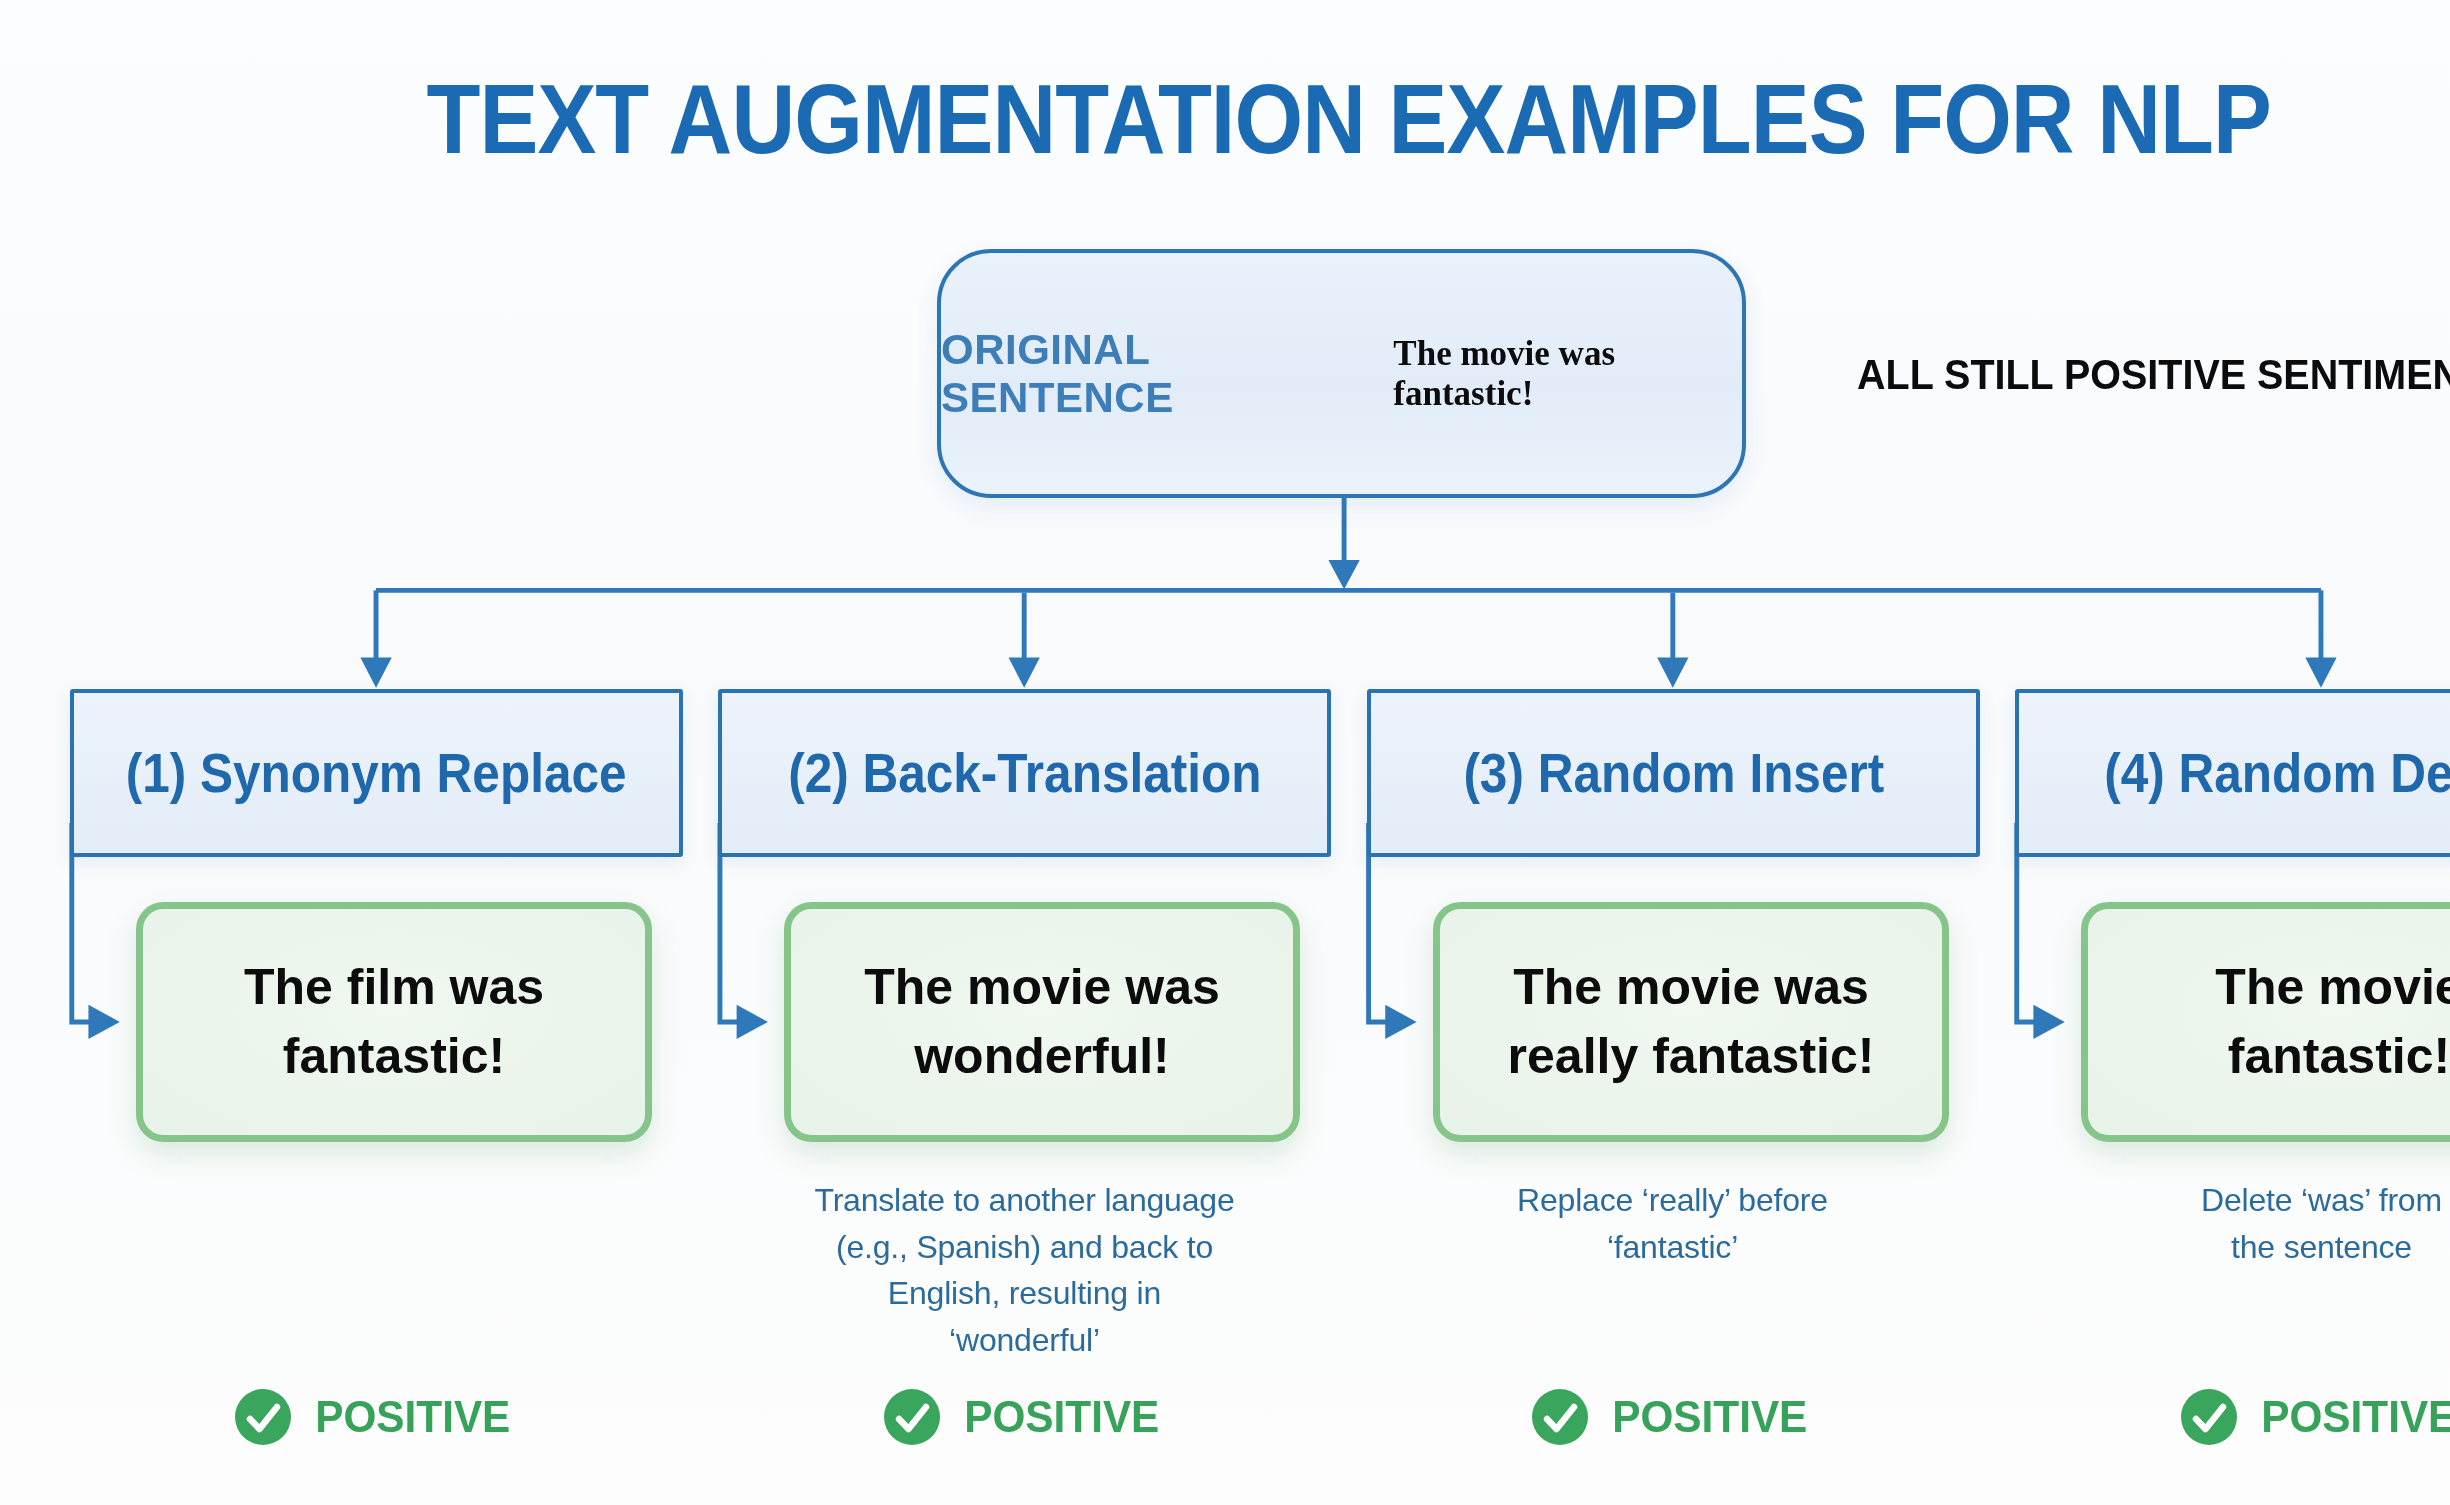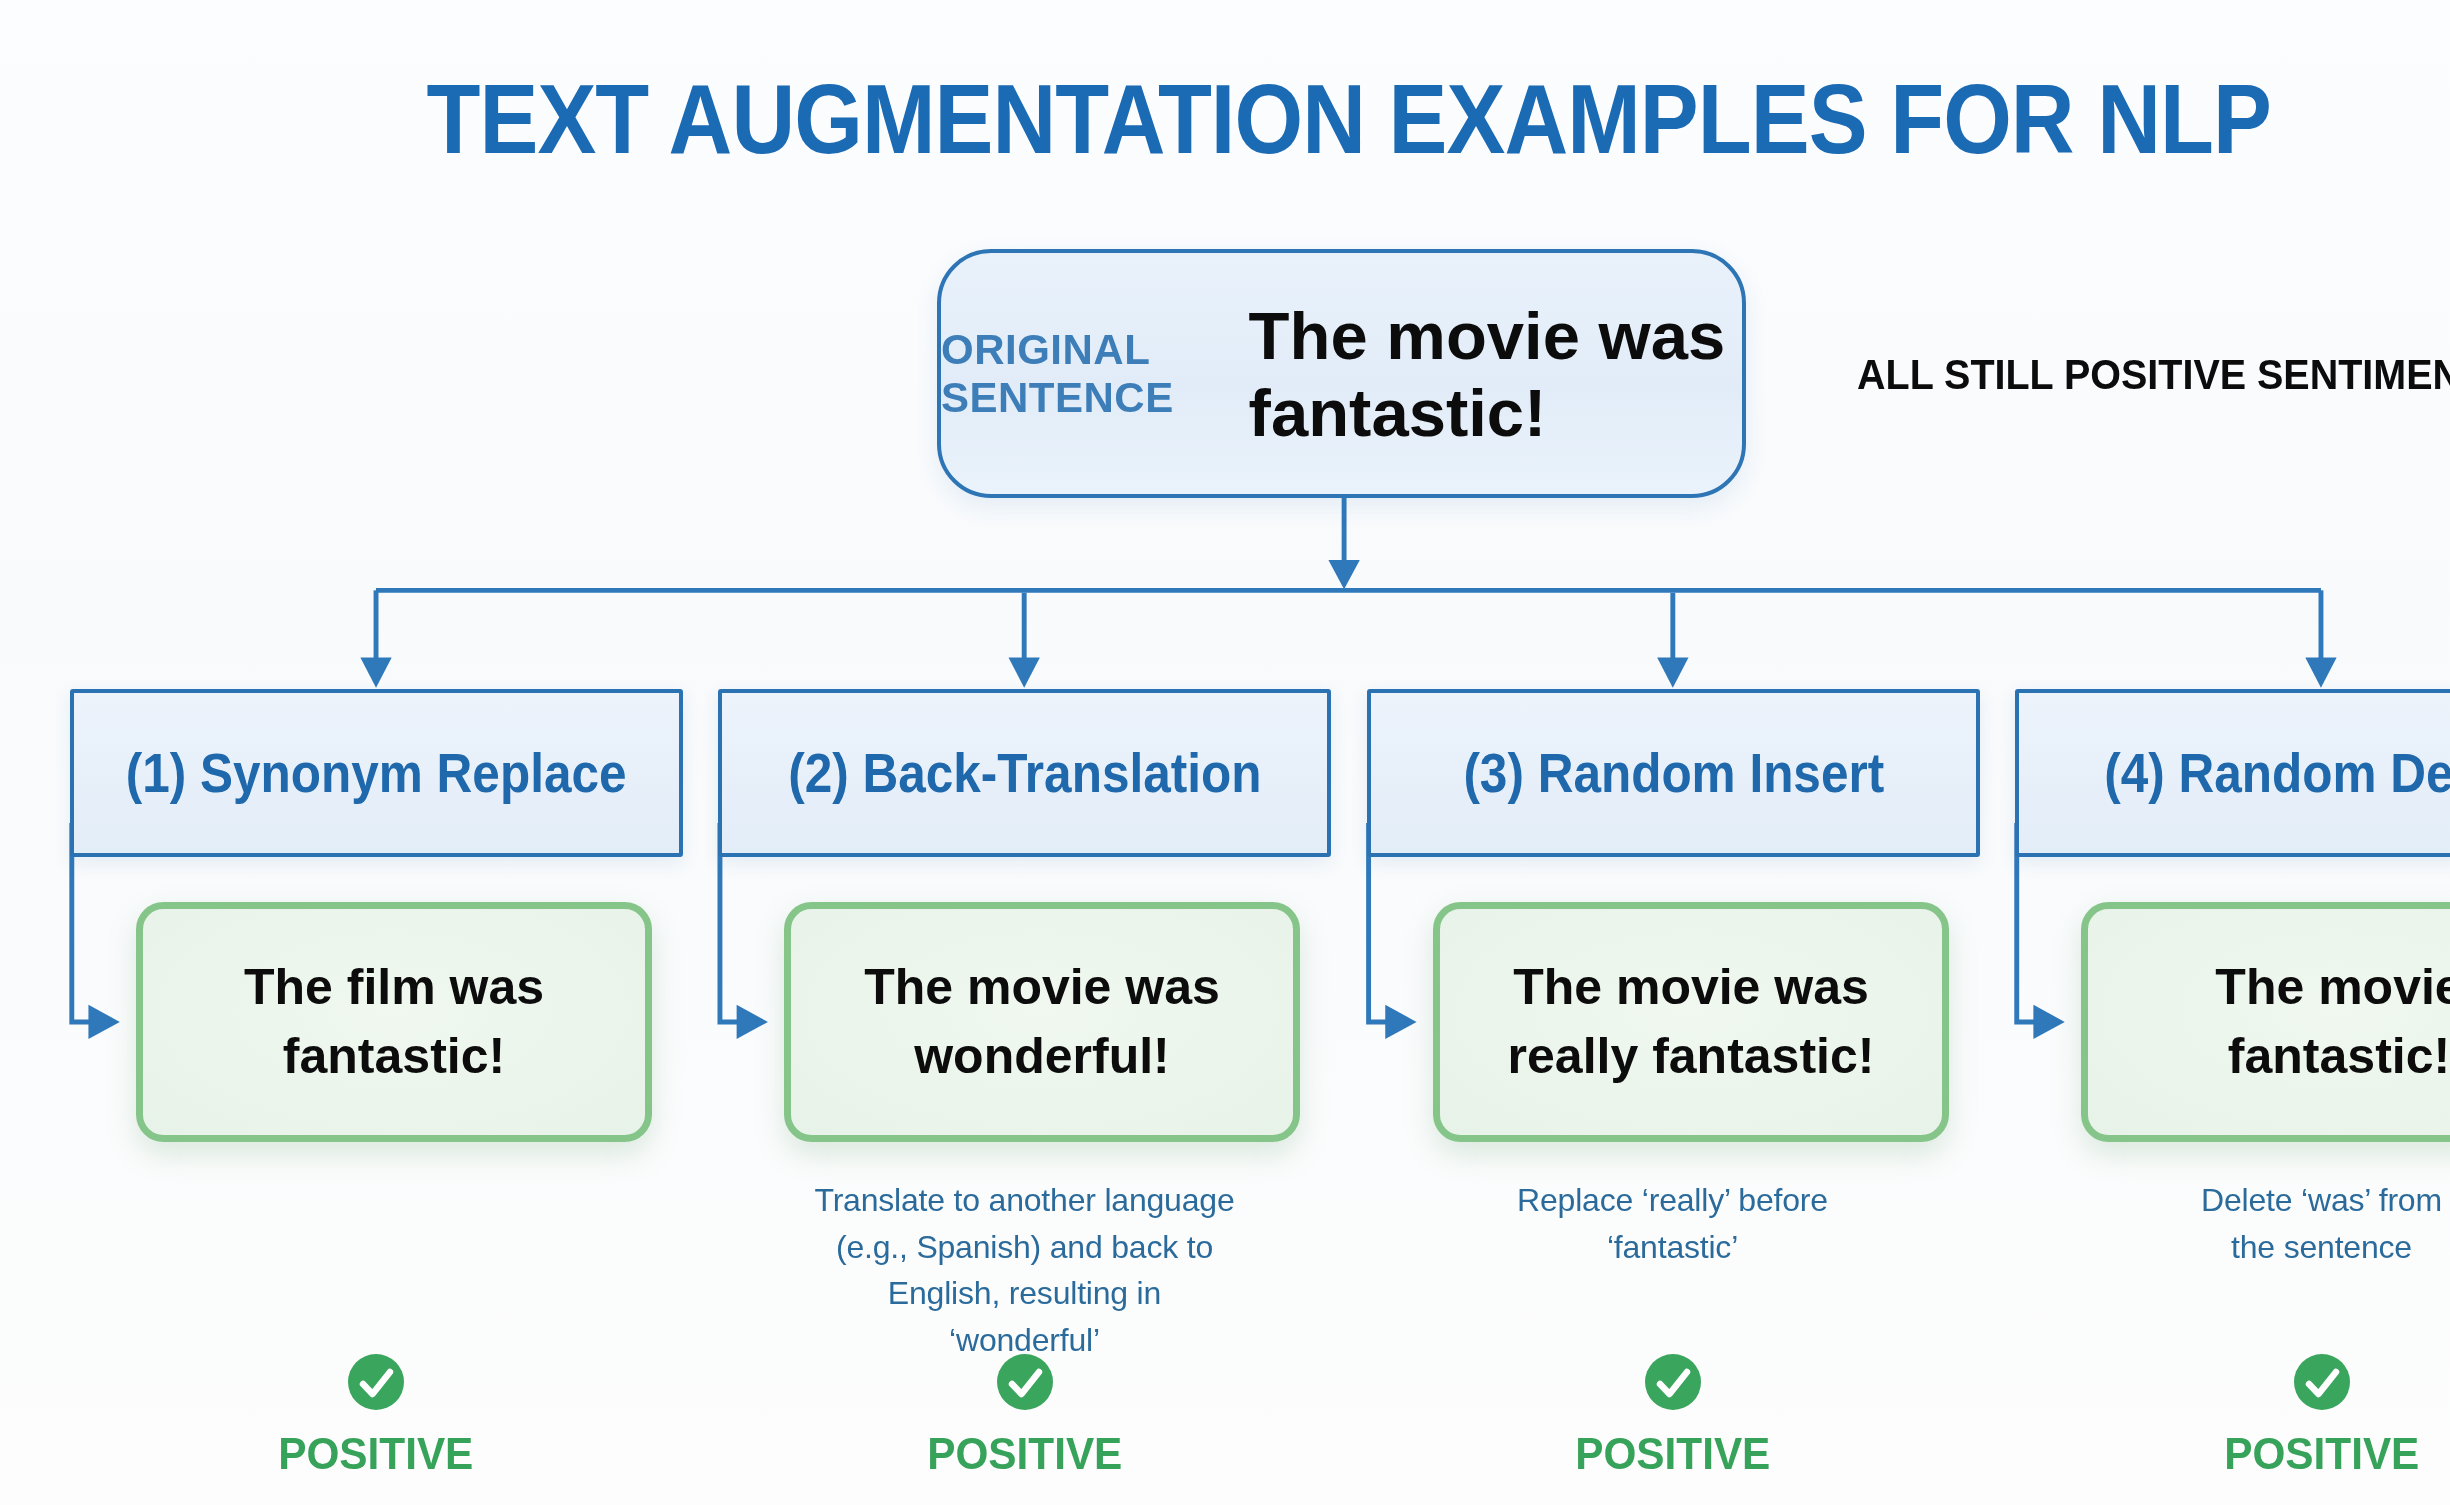--- a/index.html
+++ b/index.html
@@ -24,21 +24,21 @@
   }
 
   .original-box {
     position: absolute; left: 937px; top: 249px; width: 809px; height: 249px;
     box-sizing: border-box; border: 4.9px solid #2e75b5; border-radius: 54px;
     background: linear-gradient(180deg, #e9f2fb 0%, #e2ecf8 55%, #eaf3fb 100%);
     display: flex; align-items: center; justify-content: center;
     gap: 25.5px; z-index: 2; box-shadow: 0 8.8px 22px rgba(46,117,181,0.10);
   }
   .original-label { font-size: 42px; font-weight: 700; color: #3d7eb9; letter-spacing: 0.5px; }
-  .original-sentence { font-size: 67px; font-weight: 700; color: #0c0c0c; }
+  .original-sentence { font-size: 35px; font-weight: 700; color: #0c0c0c; font-family: Liberation Serif, serif; }
 
   .annotation {
     position: absolute; left: 1740px; top: 351px; width: 862px;
     text-align: center; font-size: 42px; font-weight: 700; color: #0c0c0c;
     white-space: nowrap; z-index: 2;
   }
 
   .col-header {
     position: absolute; top: 689px; width: 613px; height: 168px;
     box-sizing: border-box; border: 4.4px solid #2b72b3; border-radius: 2.9px;
@@ -64,21 +64,21 @@
 
   .desc {
     position: absolute; top: 1177px; width: 627px;
     text-align: center; font-size: 32px; color: #2b6b9c;
     line-height: 1.46; white-space: pre-line; z-index: 2; letter-spacing: -0.2px;
   }
   .d1 { left: 62px; } .d2 { left: 711px; } .d3 { left: 1359px; } .d4 { left: 2008px; }
 
   .badge {
     position: absolute; top: 1386px; width: 627px; height: 61px;
-    display: flex; align-items: center; justify-content: center; gap: 18px; z-index: 2; flex-direction: column;
+    display: flex; align-items: center; justify-content: center; gap: 18px; z-index: 2;
   }
   .p1 { left: 62px; } .p2 { left: 711px; } .p3 { left: 1359px; } .p4 { left: 2008px; }
   .badge .check-circle { width: 56px; height: 56px; flex: 0 0 auto; }
   .badge .label {
     font-size: 45px; font-weight: 700; color: #37a259; letter-spacing: 0px; white-space: nowrap;
   }
 </style>
 </head>
 <body>
 

